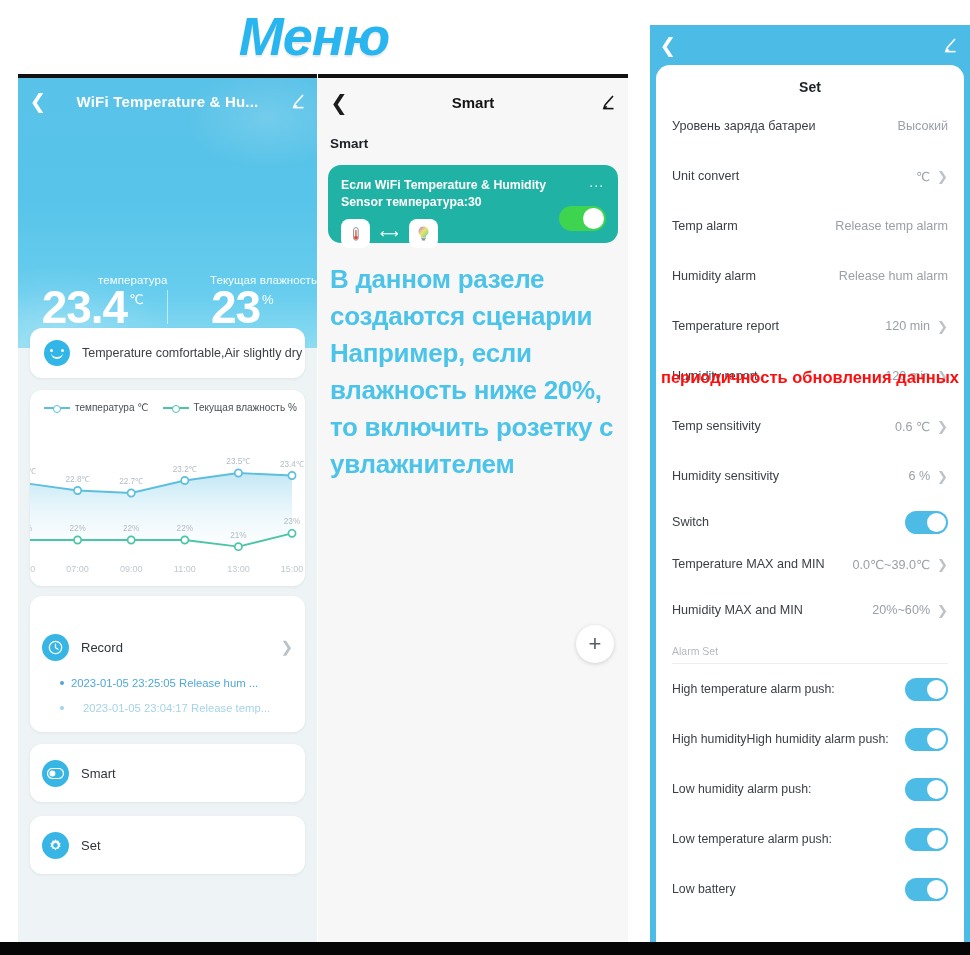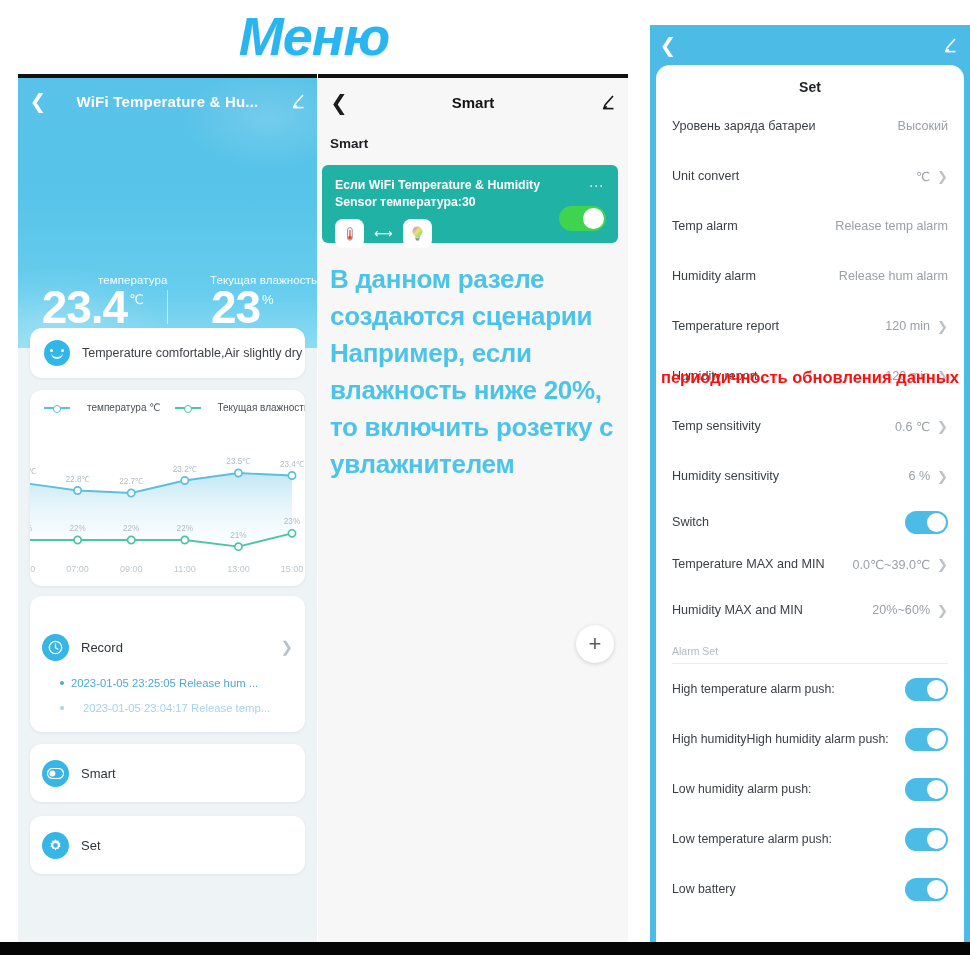--- a/index.html
+++ b/index.html
@@ -56,21 +56,21 @@
   }
   .p1-status{position:absolute;left:12px;top:250px;width:275px;height:50px;display:flex;align-items:center;padding:0 14px;box-sizing:border-box;}
   .smiley{width:26px;height:26px;border-radius:50%;background:#31b6e7;margin-right:12px;flex:none;position:relative;}
   .smiley .eye{position:absolute;top:9px;width:3px;height:3px;border-radius:50%;background:#fff;}
   .smiley .eye.l{left:6px;} .smiley .eye.r{right:6px;}
   .smiley .mouth{position:absolute;left:7px;bottom:7px;width:12px;height:5px;border-bottom:2px solid #fff;border-radius:0 0 12px 12px;}
   .p1-status .txt{font-size:12.5px;color:#3b3f44;white-space:nowrap;}
 
   .p1-chart{position:absolute;left:12px;top:312px;width:275px;height:196px;overflow:hidden;}
   .legend{display:flex;gap:14px;padding:12px 0 0 14px;align-items:center;}
-  .lg{display:flex;align-items:center;font-size:10px;color:#4a4f55;white-space:nowrap;gap:12px;}
+  .lg{display:flex;align-items:center;font-size:10px;color:#4a4f55;white-space:nowrap;}
   .lg .mk{width:26px;height:10px;position:relative;margin-right:5px;}
   .lg .mk:before{content:"";position:absolute;top:4.5px;left:0;width:26px;height:1.6px;}
   .lg .mk:after{content:"";position:absolute;top:2px;left:9px;width:6px;height:6px;border-radius:50%;background:#fff;}
   .lg.t .mk:before{background:#5bbfdd;} .lg.t .mk:after{border:1.6px solid #5bbfdd;}
   .lg.h .mk:before{background:#4cc4a7;} .lg.h .mk:after{border:1.6px solid #4cc4a7;}
   .plot{position:absolute;left:0;top:36px;width:275px;height:160px;}
   .plot svg{display:block;}
 
   .p1-record{position:absolute;left:12px;top:518px;width:275px;height:136px;overflow:hidden;}
   .rec-head{display:flex;align-items:center;height:46px;padding:0 12px;margin-top:28px;}
@@ -91,21 +91,21 @@
   .panel2{
     position:absolute;left:318px;top:74px;width:310px;height:868px;
     background:#f7f7f7;overflow:hidden;border-top:4px solid #111;
   }
   .p2-nav{height:48px;display:flex;align-items:center;background:#f7f7f7;}
   .p2-back{width:42px;display:flex;justify-content:center;color:#1c1c1c;font-size:21px;line-height:1;}
   .p2-title{flex:1;text-align:center;font-size:15px;font-weight:bold;color:#141414;}
   .p2-edit{width:42px;display:flex;justify-content:center;color:#141414;}
   .p2-sub{font-size:13.5px;font-weight:bold;color:#1d2024;padding:10px 0 0 12px;}
   .scene{
-    margin:14px 10px 0 4px;background:#21b2a6;border-radius:6px;
+    margin:14px 10px 0 10px;background:#21b2a6;border-radius:13px;
     padding:12px 13px 13px 13px;position:relative;height:78px;box-sizing:border-box;
   }
   .scene .sc-txt{color:#fff;font-size:12.3px;font-weight:bold;line-height:1.35;width:235px;}
   .scene .dots{position:absolute;right:13px;top:13px;color:rgba(255,255,255,.75);font-size:15px;letter-spacing:1.5px;line-height:1;}
   .scene .row2{display:flex;align-items:center;margin-top:9px;}
   .tile{width:29px;height:29px;border-radius:8px;background:#fff;display:flex;align-items:center;justify-content:center;}
   .arrows{margin:0 10px;color:#fff;font-size:13px;}
   .sw-green{position:absolute;right:12px;bottom:12px;width:47px;height:25px;border-radius:13px;background:#3ed44f;}
   .sw-green:after{content:"";position:absolute;right:2px;top:2px;width:21px;height:21px;border-radius:50%;background:#fff;}
   .p2-note{

